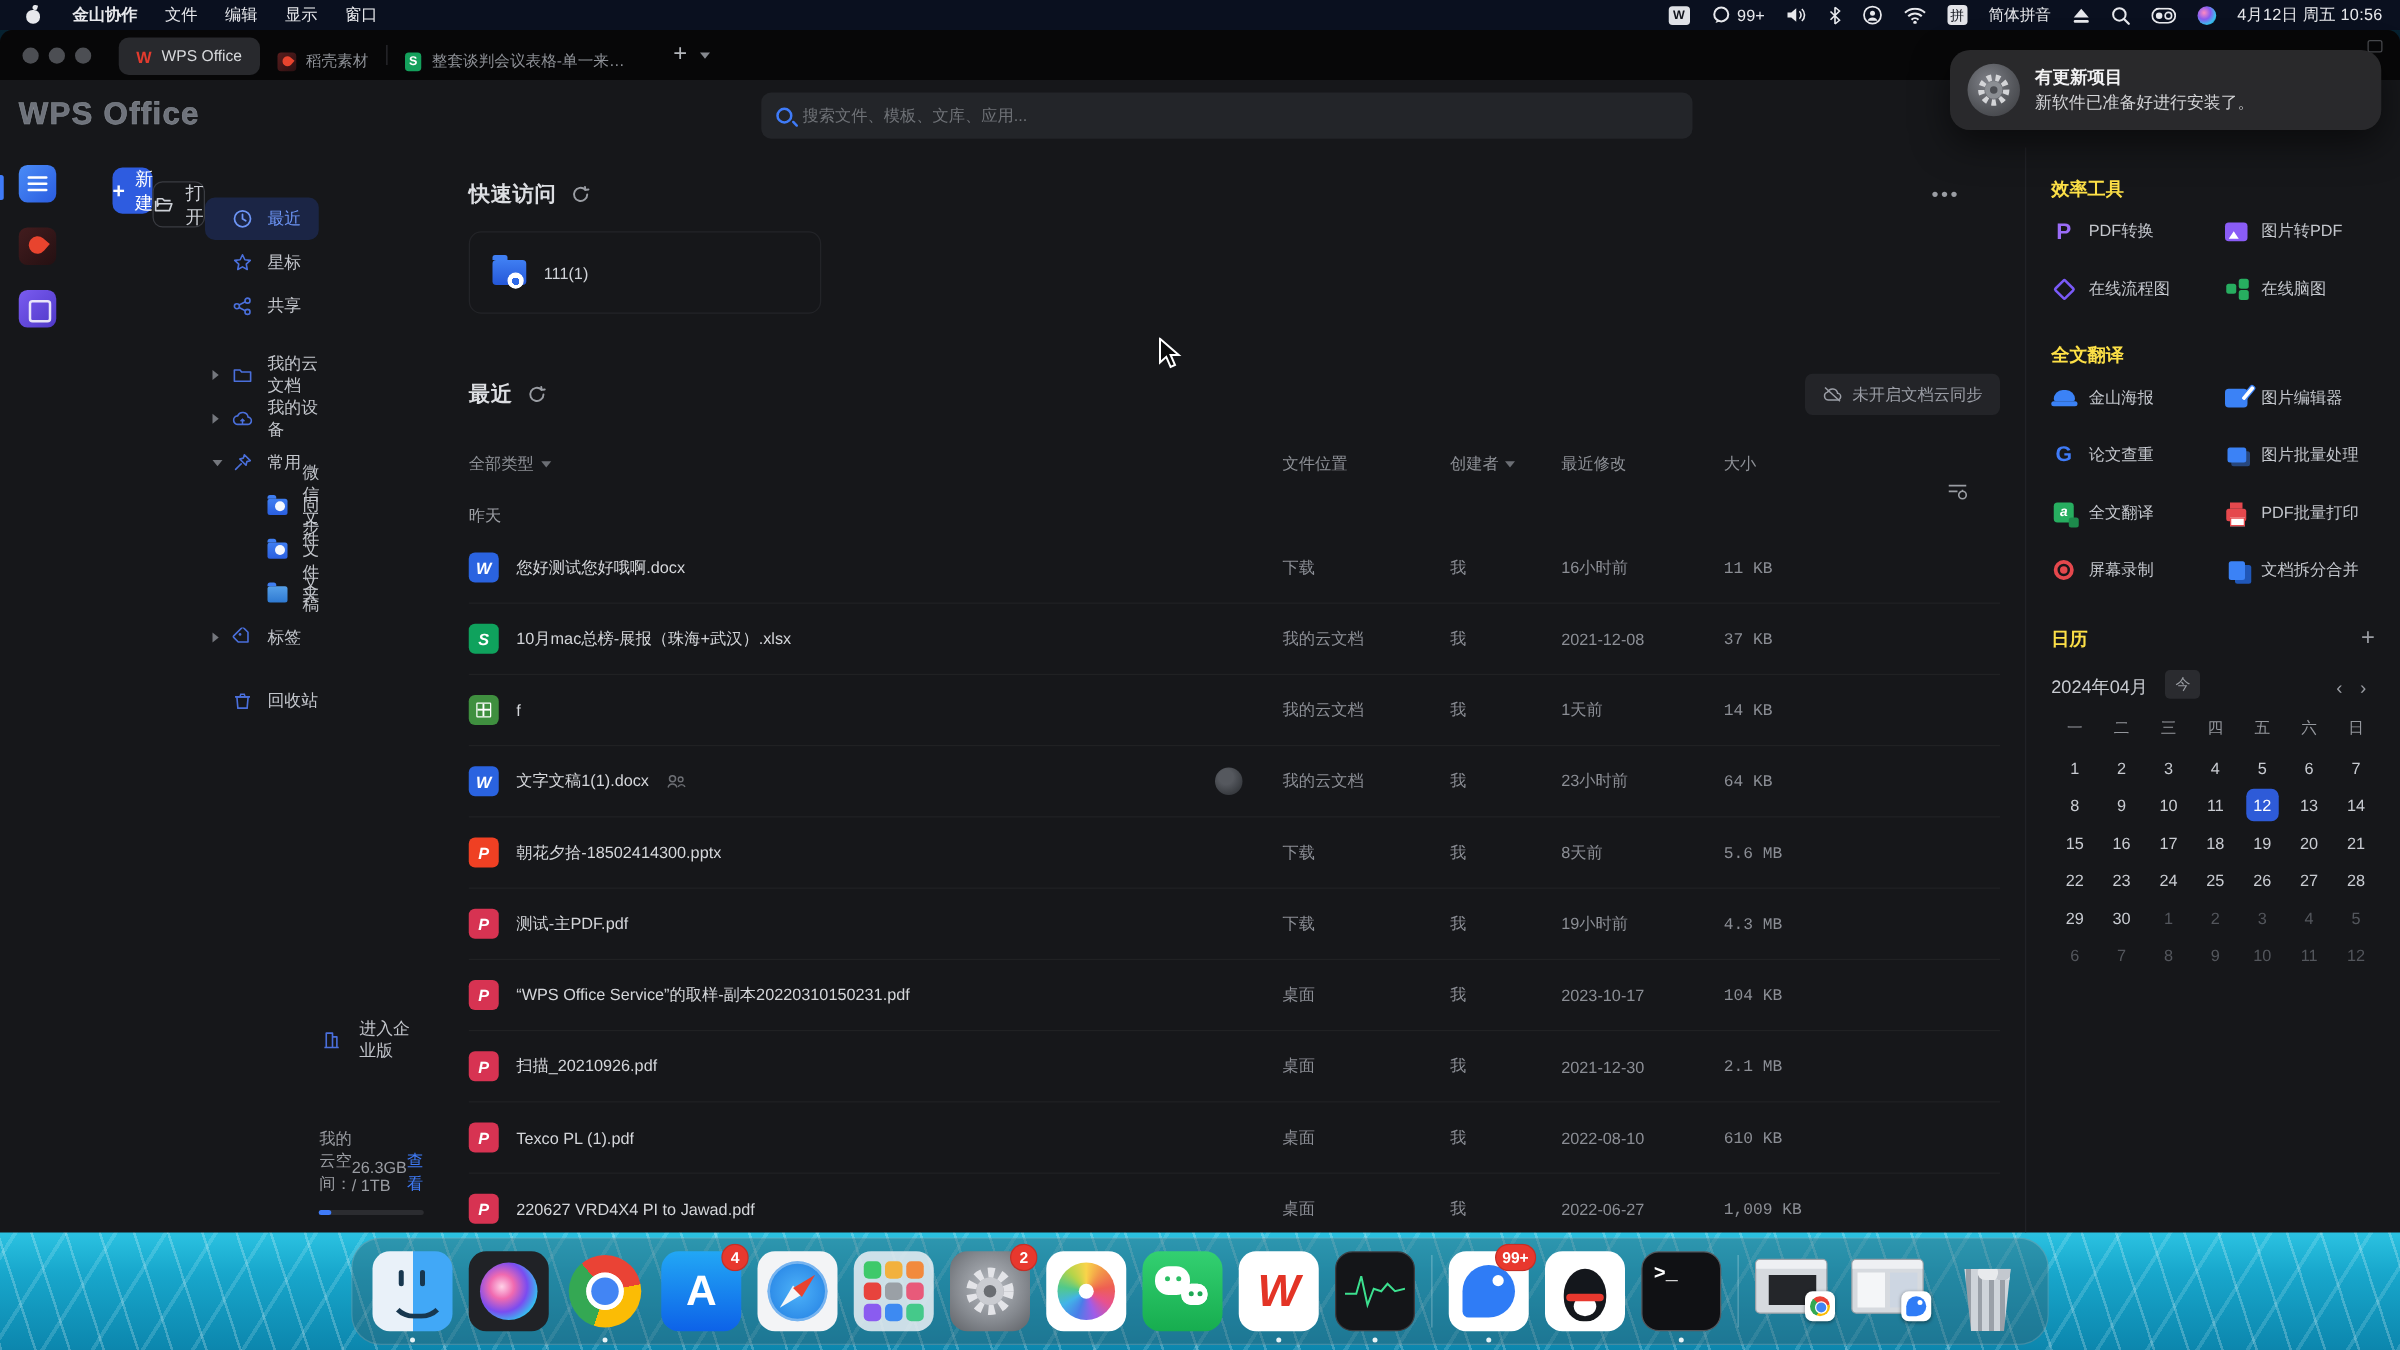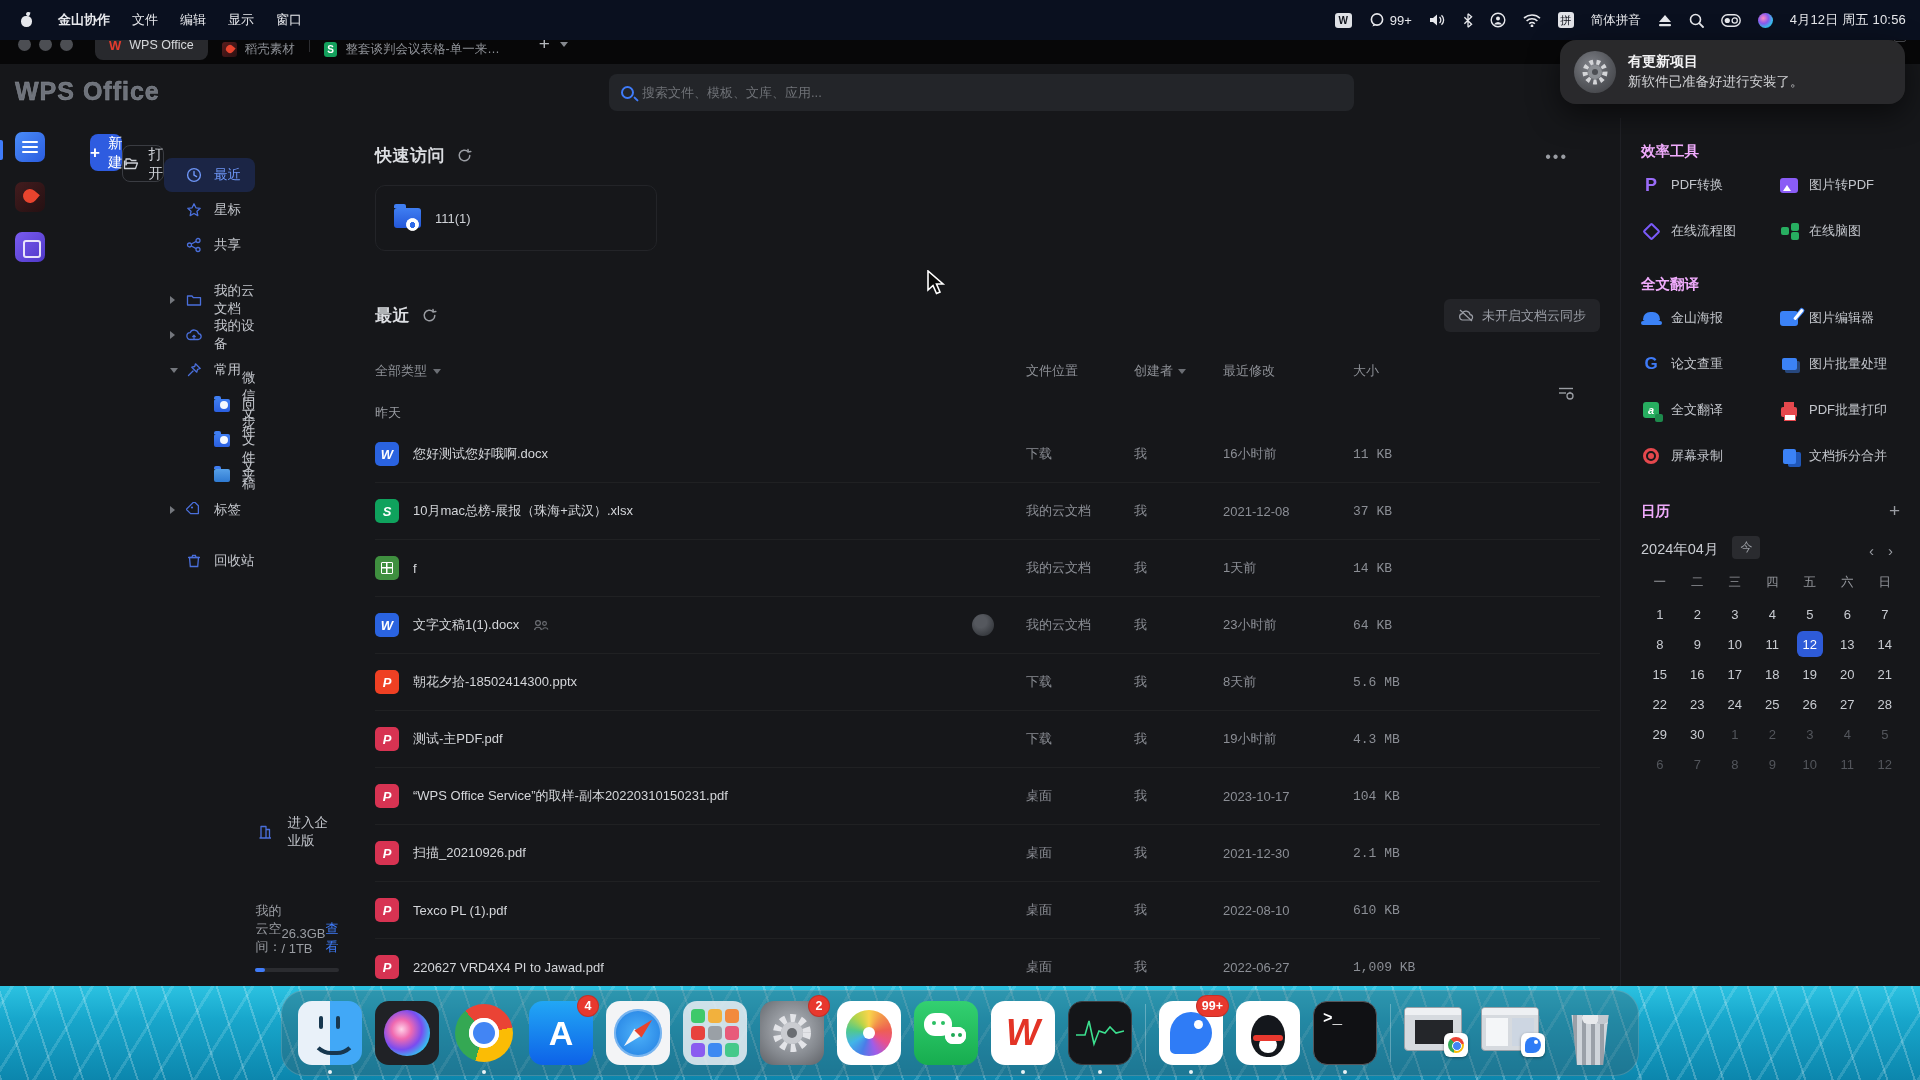--- a/index.html
+++ b/index.html
@@ -12,21 +12,21 @@
     background:linear-gradient(180deg,#06202e 0%,#0a4e66 82%,#1fb6dc 91.5%,#49dcef 94%,#129dc4 97%,#0b7ea6 100%);
   }
   .wallpaper::after { content:""; position:absolute; left:0; right:0; top:985px; height:95px;
     background:
       repeating-linear-gradient(72deg, rgba(255,255,255,.22) 0 2px, rgba(255,255,255,0) 2px 26px),
       repeating-linear-gradient(-58deg, rgba(220,250,255,.16) 0 3px, rgba(255,255,255,0) 3px 34px),
       linear-gradient(180deg,#2cc3e2 0%,#18a7cc 35%,#0c86ad 100%);
   }
 
   
-  .menubar { position:absolute; top:0; left:0; width:1920px; height:40px; background:#0a101f;
+  .menubar { position:absolute; top:0; left:0; width:1920px; height:24px; background:#0a101f;
     display:flex; align-items:center; color:#e7e8ec; font-size:13px; z-index:60; }
   .mb-left { display:flex; align-items:center; gap:0; padding-left:14px; }
   .apple { width:13px; height:14px; margin:0 14px 0 6px; position:relative; }
   .apple::before { content:""; position:absolute; left:1px; top:3px; width:11px; height:11px;
     background:#e7e8ec; border-radius:45% 45% 48% 48%; }
   .apple::after { content:""; position:absolute; left:6px; top:-1px; width:4px; height:4px;
     background:#e7e8ec; border-radius:60% 0 60% 60%; transform:rotate(15deg); }
   .mb-item { padding:0 11px; height:24px; display:flex; align-items:center; }
   .mb-item.first { font-weight:bold; }
   .mb-right { margin-left:auto; display:flex; align-items:center; gap:17px; padding-right:14px; }
@@ -139,21 +139,21 @@
     background:radial-gradient(circle at 50% 55%, #2f6ae8 0 3px, #fff 3px); border:1px solid #fff; background-color:#fff; }
   .qa-card .lbl { color:#cfd2d7; font-size:13px; }
 
   .recent-head { display:flex; align-items:center; gap:12px; margin-top:48px; }
   .sync-btn { margin-left:auto; height:33px; background:#232428; border-radius:6px; color:#9b9ea6;
     font-size:13px; display:flex; align-items:center; gap:8px; padding:0 14px; }
 
   .thead { display:flex; align-items:center; margin-top:24px; height:30px; color:#8d9096; font-size:13px; }
   .c-name { width:645px; flex:none; display:flex; align-items:center; gap:14px; min-width:0; }
   .c-loc { width:108px; flex:none; padding-left:6px; }
-  .c-cre { width:84px; flex:none; padding-left:6px; display:flex; align-items:center; gap:5px; }
+  .c-cre { width:84px; flex:none; padding-left:6px; display:flex; align-items:center; gap:5px;margin-left:26px; }
   .c-mod { width:129px; flex:none; padding-left:11px; }
   .c-siz { flex:1; padding-left:12px;font-family:Liberation Mono, monospace; }
   .typefilter { display:flex; align-items:center; gap:6px; }
   .sort-ic { position:absolute; right:26px; margin-top:0; width:16px; height:14px; }
   .thead-wrap { position:relative; }
 
   .group-lbl { margin-top:14px; color:#9a9da3; font-size:13px; height:26px; display:flex; align-items:center; }
   .frow { display:flex; align-items:center; height:57px; border-bottom:1px solid rgba(255,255,255,.045);
     color:#8b8e95; font-size:13px; }
   .frow .fname { color:#d4d6da; font-size:13px; white-space:nowrap; overflow:hidden; text-overflow:ellipsis; }
@@ -163,21 +163,21 @@
   .fb-pdf { background:#d73352; font-style:italic; }
   .fb-sheet { background:#3f8f3f; }
   .grid-glyph { width:12px; height:12px; border:1.5px solid #fff; border-radius:1px;
     background:linear-gradient(#fff,#fff) center/100% 1.5px no-repeat, linear-gradient(#fff,#fff) center/1.5px 100% no-repeat; }
   .share-mini { width:16px; height:12px; flex:none; opacity:.75; }
   .avatar { width:22px; height:22px; border-radius:50%; flex:none; margin-left:auto; margin-right:26px;
     background:radial-gradient(circle at 40% 35%, #55585e 0 30%, #3a3d42 70%, #2e3034 100%); }
 
   
   .rightpanel { width:300px; flex:none; border-left:1px solid #202126; padding:24px 20px 0 20px; }
-  .rp-title { color:#f0abfc; font-size:14.5px; font-weight:bold; margin-bottom:14px; }
+  .rp-title { color:#fde047; font-size:14.5px; font-weight:bold; margin-bottom:14px; }
   .toolgrid { display:grid; grid-template-columns:138px 122px; row-gap:26px; margin-bottom:34px; }
   .tool { display:flex; align-items:center; gap:10px; color:#c3c6cc; font-size:13px; white-space:nowrap; }
   .mi { width:20px; height:20px; flex:none; display:flex; align-items:center; justify-content:center; position:relative; }
   .mi-p { color:#9a6cf8; font-weight:800; font-size:18px; }
   .mi-img { width:18px; height:15px; border-radius:3px; background:#8a5cf6; position:relative; }
   .mi-img::after { content:""; position:absolute; left:3px; bottom:2px; border-left:4px solid transparent;
     border-right:4px solid transparent; border-bottom:6px solid #fff; }
   .mi-diamond { width:13px; height:13px; border:2.5px solid #7a5af8; transform:rotate(45deg); border-radius:2px; }
   .mi-nodes { width:8px; height:8px; background:#27ae60; border-radius:2px;
     box-shadow:10px -4px 0 #27ae60, 10px 5px 0 #27ae60; margin-right:8px; }

